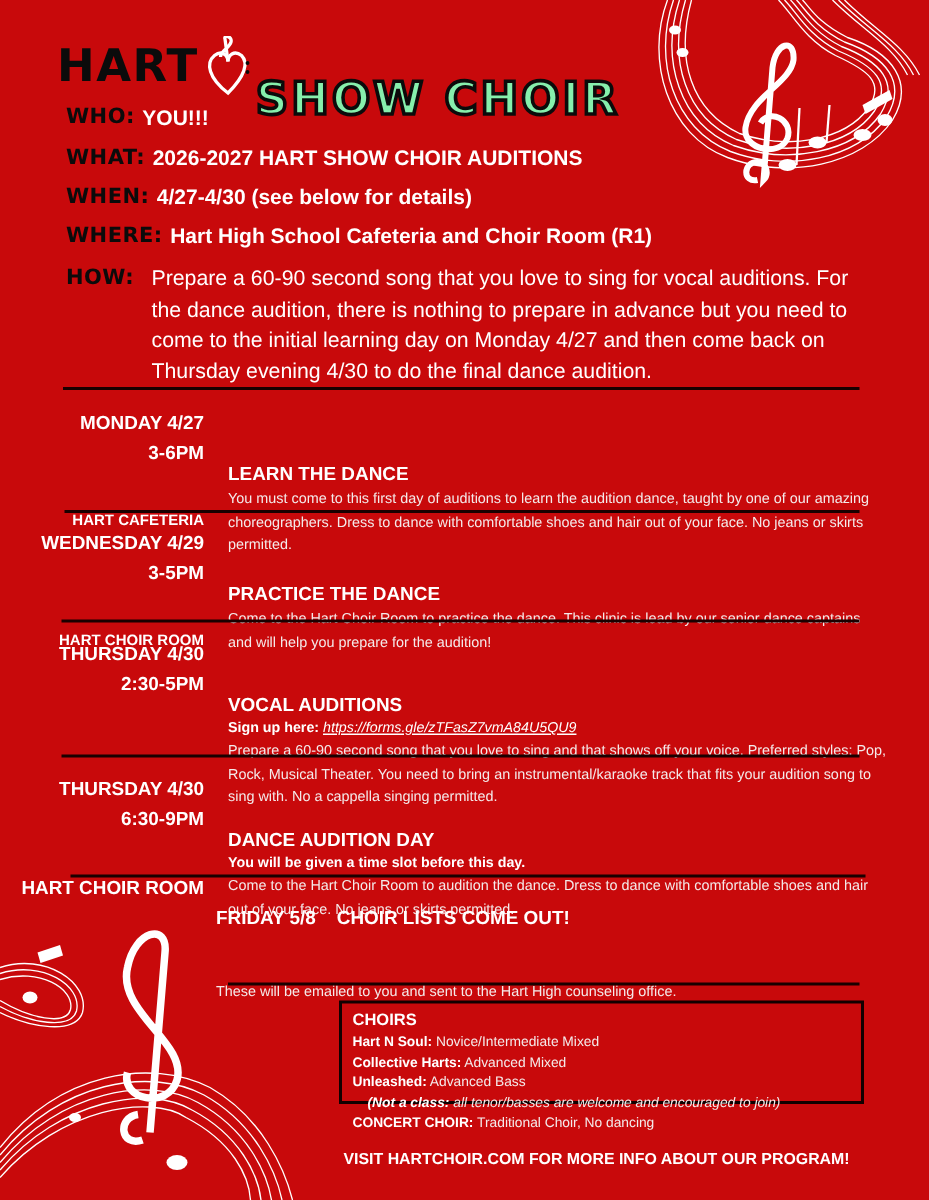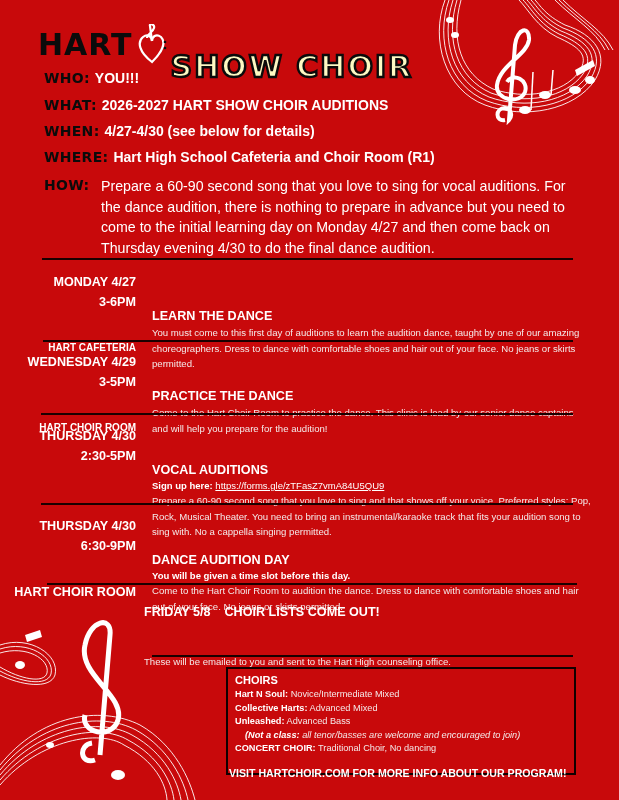--- a/index.html
+++ b/index.html
@@ -15,21 +15,21 @@
   
   .deco-top { position: absolute; left: 425px; top: 0; width: 194px; height: 145px; }
   .deco-bottom { position: absolute; left: 0; top: 615px; width: 210px; height: 185px; }
 
   
   .title { position: absolute; left: 38px; top: 24px; height: 40px; display: flex; align-items: center; }
   .title-hart { font-family: "DejaVu Sans", sans-serif; font-weight: 900; font-size: 30px; color: #0b0b0b; letter-spacing: 1px; }
   .title-logo { width: 34px; height: 40px; margin: 0 0 0 2px; }
   .title-show {
     font-family: "DejaVu Sans", sans-serif; font-weight: 700; font-size: 30px; letter-spacing: 2px;
-    color: #fef9c3; -webkit-text-stroke: 2.4px #0b0b0b; margin-left: 2px; margin-top: 44px;
+    color: #86efac; -webkit-text-stroke: 2.4px #0b0b0b; margin-left: 2px; margin-top: 44px;
   }
 
   
   .w-row { position: absolute; left: 44px; display: flex; align-items: flex-start; }
   .w-label { font-family: "DejaVu Sans", sans-serif; font-weight: 900; font-size: 14px; color: #0b0b0b; letter-spacing: 0.3px; margin-right: 5px; }
   .w-value { font-weight: 700; font-size: 14px; color: #fff; }
   .how-text { position: absolute; left: 101px; top: 176px; width: 472px; font-size: 14.2px; line-height: 20.5px; color: #fff; }
 
   .divider { position: absolute; height: 2px; background: #1a0000; }
 
@@ -37,27 +37,27 @@
   .sched { position: absolute; left: 0; width: 619px; }
   .sched-left { position: absolute; right: 483px; text-align: right; font-weight: 700; color: #fff; }
   .sched-left .day { font-size: 12.6px; line-height: 20px; white-space: nowrap; }
   .sched-left .time { font-size: 12.6px; line-height: 20px; }
   .sched-left .loc { font-size: 10px; line-height: 20px; white-space: nowrap; margin-top: 26px; }
   .sched-left .loc.big { font-size: 12.6px; }
   .sched-right { position: absolute; left: 152px; width: 440px; margin-top: 36px; }
   .sched-right .heading { font-weight: 700; font-size: 12.6px; line-height: 17px; }
   .sched-right .sub { font-weight: 700; font-size: 9.5px; line-height: 14px; }
   .sched-right .body { font-size: 9.6px; line-height: 15.5px; color: #f4eaea; }
-  .sched-right a { color: #fff; text-decoration: underline; font-weight: 400; }
+  .sched-right a { color: #fff; text-decoration: underline; font-weight: 400; font-style: italic; }
 
   .friday { position: absolute; left: 144px; top: 604px; }
   .friday .heading { font-weight: 700; font-size: 12.6px; line-height: 17px; white-space: pre; }
   .friday .body { font-size: 9.6px; line-height: 15px; color: #f4eaea; margin-top: 33px; }
 
-  .choirs-box { position: absolute; left: 226px; top: 667px; width: 350px; height: 108px; border: 2px solid #120000; padding: 4px 7px; }
+  .choirs-box { position: absolute; left: 226px; top: 667px; width: 350px; height: 69px; border: 2px solid #120000; padding: 4px 7px; }
   .choirs-box .heading { font-weight: 700; font-size: 11px; line-height: 15px; }
   .choirs-box .line { font-size: 9.2px; line-height: 13.5px; color: #f4eaea; white-space: nowrap; }
   .choirs-box .line b { color: #fff; }
   .choirs-box .note { font-style: italic; padding-left: 10px; }
   .visit { position: absolute; left: 229px; top: 767px; font-weight: 700; font-size: 10.6px; white-space: nowrap; }
 </style>
 </head>
 <body>
 
 <div class="page">

